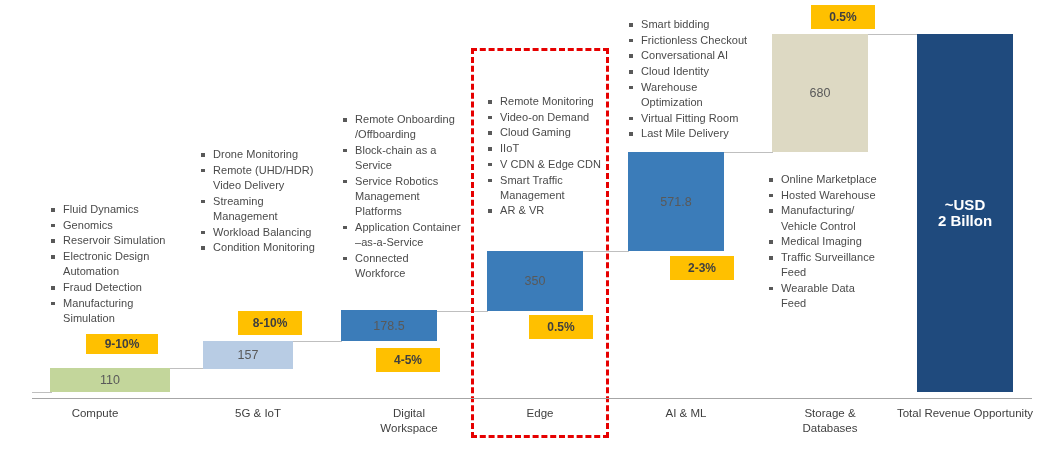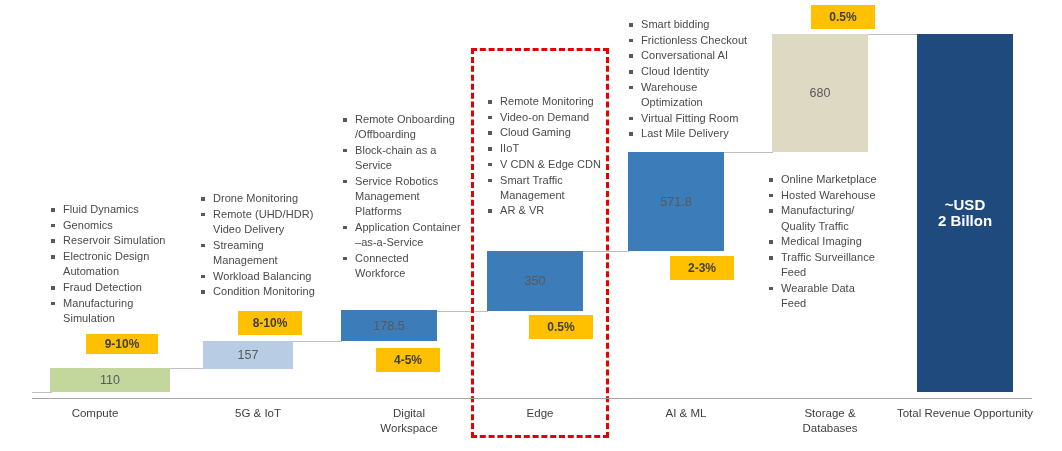--- a/index.html
+++ b/index.html
@@ -136,21 +136,21 @@
       <li>Genomics</li>
       <li>Reservoir Simulation</li>
       <li>Electronic Design Automation</li>
       <li>Fraud Detection</li>
       <li>Manufacturing Simulation</li>
     </ul>
   </div>
   <div class="tag" style="left:62px; top:334px; width:72px; height:20px;">9-10%</div>
   <div class="bar" style="left:50px; top:368px; width:120px; height:24px; background:#c3d69b;">110</div>
 
-  <div class="bullets" style="left:200px; top:147px; width:130px;margin-top:44px;">
+  <div class="bullets" style="left:200px; top:147px; width:130px;">
     <ul>
       <li>Drone Monitoring</li>
       <li>Remote (UHD/HDR) Video Delivery</li>
       <li>Streaming Management</li>
       <li>Workload Balancing</li>
       <li>Condition Monitoring</li>
     </ul>
   </div>
   <div class="tag" style="left:214px; top:311px; width:64px; height:24px;">8-10%</div>
   <div class="bar" style="left:203px; top:341px; width:90px; height:28px; background:#b8cce4;">157</div>
@@ -194,21 +194,21 @@
   </div>
   <div class="bar" style="left:628px; top:152px; width:96px; height:99px; background:#3b7cb9;">571.8</div>
   <div class="tag" style="left:646px; top:256px; width:64px; height:24px;">2-3%</div>
 
   <div class="tag" style="left:787px; top:5px; width:64px; height:24px;">0.5%</div>
   <div class="bar" style="left:772px; top:34px; width:96px; height:118px; background:#ddd9c3;">680</div>
   <div class="bullets" style="left:768px; top:172px; width:110px;">
     <ul>
       <li>Online Marketplace</li>
       <li>Hosted Warehouse</li>
-      <li>Manufacturing/ Quality Traffic</li>
+      <li>Manufacturing/ Vehicle Control</li>
       <li>Medical Imaging</li>
       <li>Traffic Surveillance Feed</li>
       <li>Wearable Data Feed</li>
     </ul>
   </div>
 
   <div class="bar total" style="left:917px; top:34px; width:96px; height:358px; background:#1f4a7d;">
     <span>~USD</span>
     <span>2 Billon</span>
   </div>

